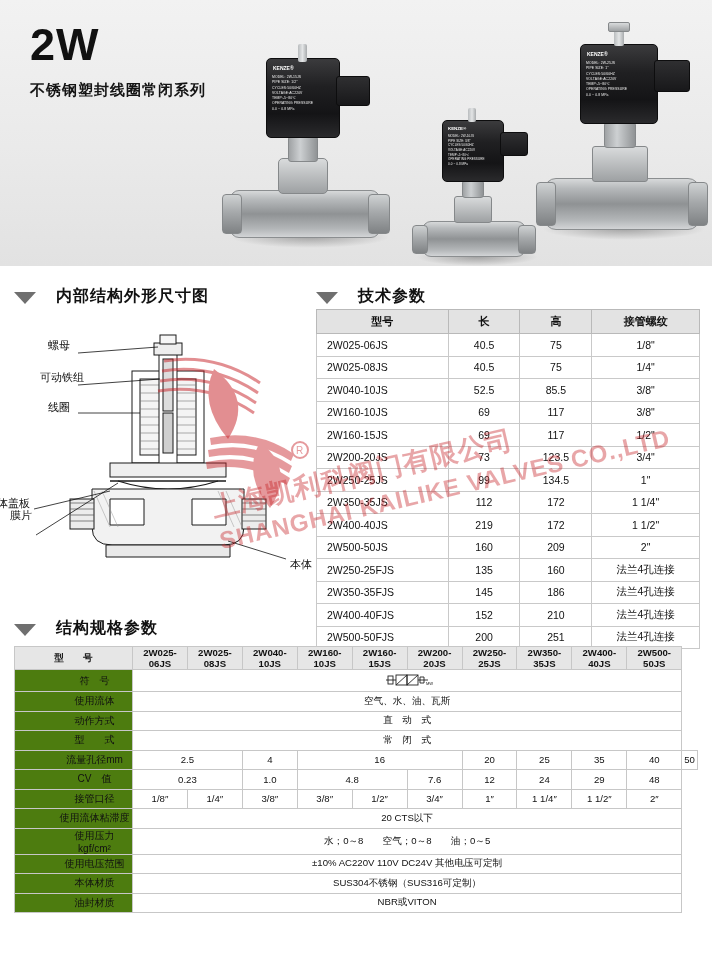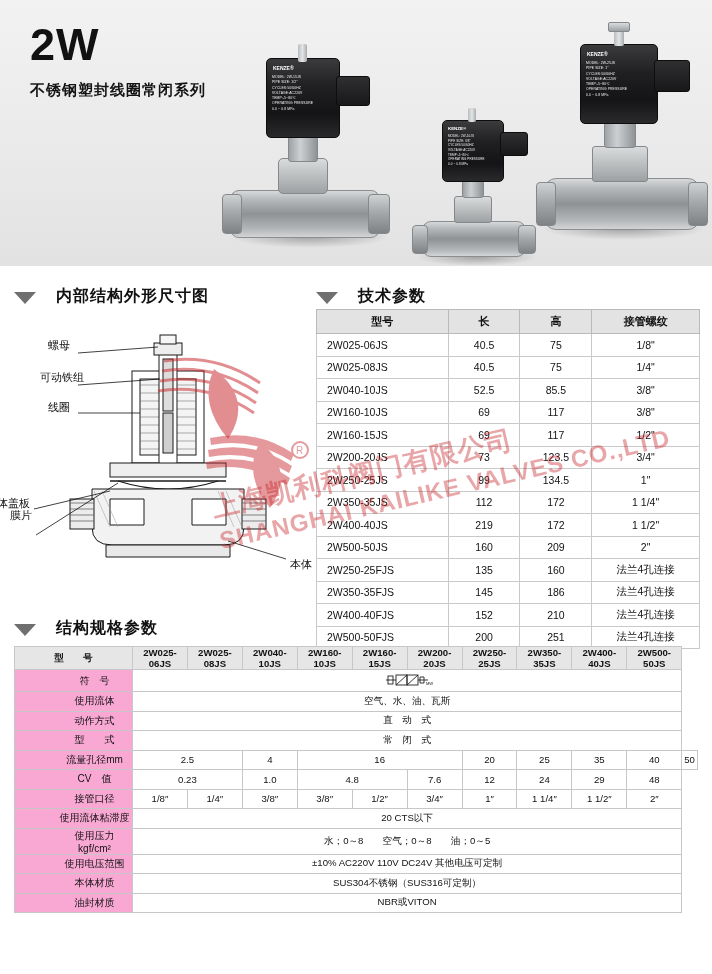--- a/index.html
+++ b/index.html
@@ -135,21 +135,21 @@
   .struct-wrap { position:absolute; left:14px; top:618px; width:684px; }
   .struct-table { width:684px; margin-top:7px; font-size:9.6px; }
   .struct-table td, .struct-table th {
     border:1px solid #c7c7c7; text-align:center; color:#111; height:19.5px;
     padding:0 2px;
   }
   .struct-table th {
     background:#e6e6e6; font-weight:bold; font-size:9.6px;
   }
   .struct-table td.rowhead {
-    background:#f9a8d4; font-weight:normal; width:118px; font-size:10px;padding-left:44px;
+    background:#4d7c0f; font-weight:normal; width:118px; font-size:10px;padding-left:44px;
   }
   .sym-row td { height:22px; }
   .sym {
     display:inline-block; position:relative; width:54px; height:13px;
   }
   .sym svg { display:block; }
 </style>
 </head>
 <body>
 

